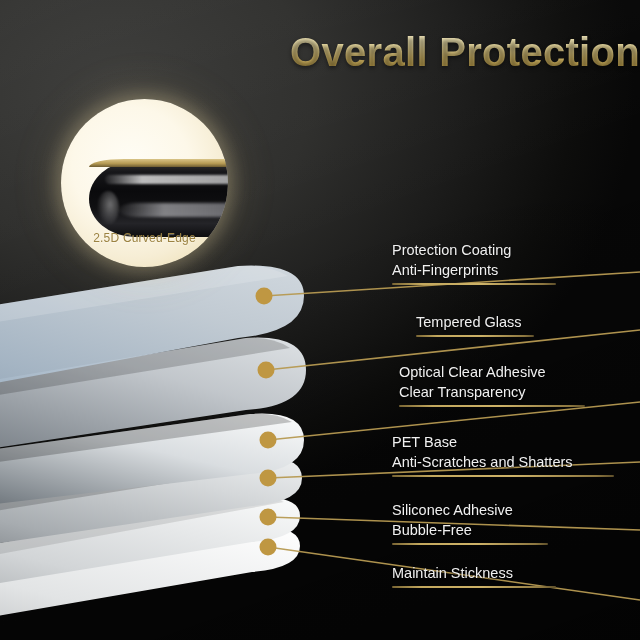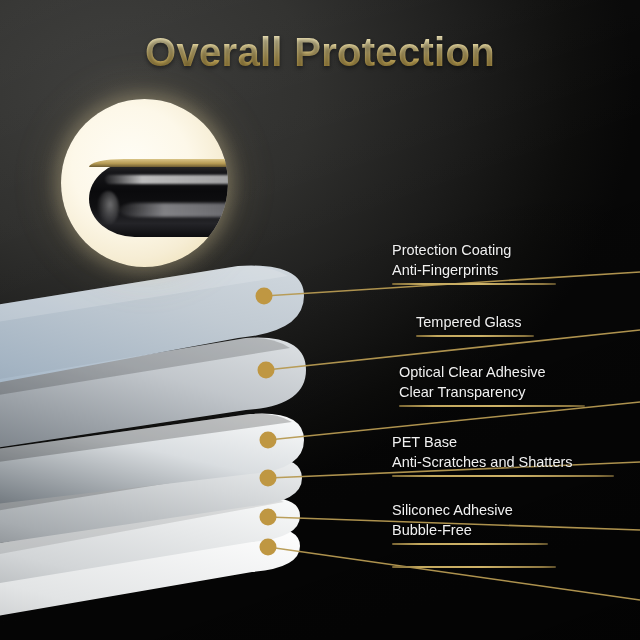--- a/index.html
+++ b/index.html
@@ -14,21 +14,21 @@
       radial-gradient(ellipse 520px 420px at 18% 14%, #3a3a38 0%, #2e2e2c 38%, #1c1c1b 66%, #0d0d0c 88%, #070707 100%),
       #070707;
   }
   #stage::after{
     content:"";position:absolute;inset:0;pointer-events:none;
     background:linear-gradient(160deg, rgba(255,255,255,.035) 0%, rgba(0,0,0,0) 42%, rgba(0,0,0,.55) 100%);
   }
 
   
   #title{
-    position:absolute;left:0;top:30px;width:640px;text-align:center;
+    position:absolute;left:0;top:30px;width:640px;text-align:right;
     font-size:40px;font-weight:bold;letter-spacing:.3px;
     background:linear-gradient(180deg,#f2e7bd 0%,#efe2ae 26%,#d9bf72 58%,#c5a murky 58%,#bb9b42 86%,#d8c07a 100%);
     background:linear-gradient(180deg,#f5ecc8 0%,#f0e3ad 28%,#d8bd6d 60%,#bb9b42 88%,#d4bb74 100%);
     -webkit-background-clip:text;background-clip:text;color:transparent;
     -webkit-text-fill-color:transparent;
     text-shadow:0 2px 4px rgba(0,0,0,.45);
     z-index:40;
   }
 
   
@@ -221,25 +221,27 @@
   <div class="callout" style="left:392px;top:500px;">
     <div class="lines">
       <div>Siliconec Adhesive</div>
       <div>Bubble-Free</div>
     </div>
     <div class="rule" style="width:156px;"></div>
   </div>
 
   <div class="callout" style="left:392px;top:563px;">
     <div class="lines">
+      <div>Maintain Stickness</div>
     </div>
     <div class="rule" style="width:164px;"></div>
   </div>
 
   <div id="inset">
     <div class="edge"></div>
     <div class="rim"></div>
     <div class="hl1"></div>
     <div class="hl2"></div>
     <div class="hl3"></div>
+    <div id="inset-label">2.5D Curved-Edge</div>
   </div>
 
 </div>
 
 </body></html>

